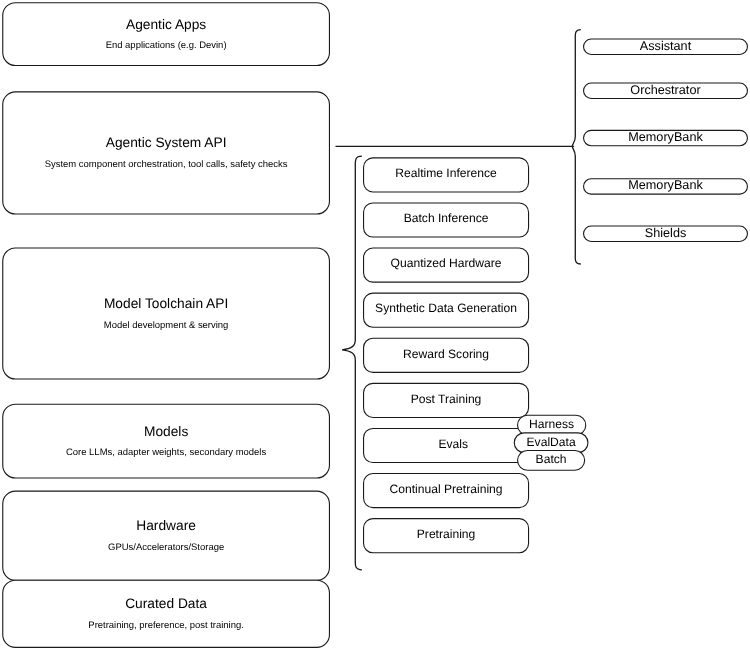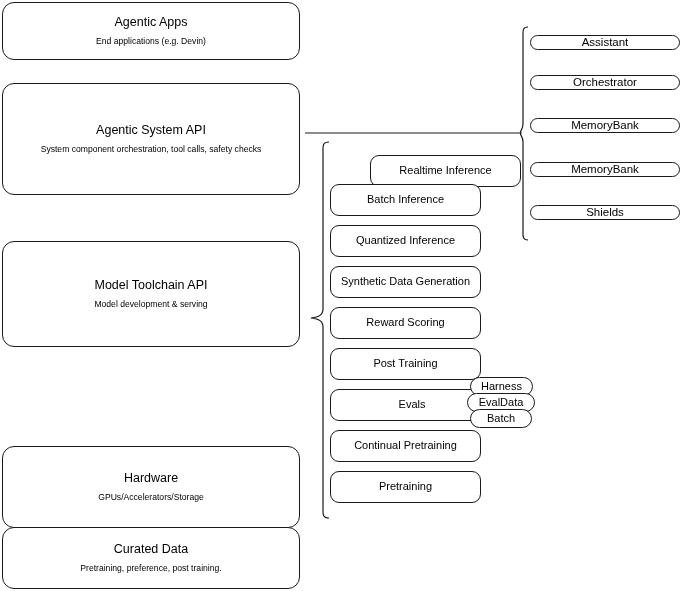--- a/index.html
+++ b/index.html
@@ -77,44 +77,48 @@
   <div class="node layer" style="top:2px;height:58px;">
     <div class="title">Agentic Apps</div>
     <div class="sub">End applications (e.g. Devin)</div>
   </div>
 
   <div class="node layer" style="top:83px;height:112px;">
     <div class="title">Agentic System API</div>
     <div class="sub">System component orchestration, tool calls, safety checks</div>
   </div>
 
-  <div class="node layer" style="top:225px;height:106px;margin-top:16px;">
+  <div class="node layer" style="top:225px;height:120px;">
     <div class="title">Model Toolchain API</div>
     <div class="sub">Model development &amp; serving</div>
   </div>
 
+  <div class="node layer" style="top:367px;height:68px;">
+    <div class="title">Models</div>
+    <div class="sub">Core LLMs, adapter weights, secondary models</div>
+  </div>
 
   <div class="node layer" style="top:446px;height:82px;">
     <div class="title">Hardware</div>
     <div class="sub">GPUs/Accelerators/Storage</div>
   </div>
 
   <div class="node layer" style="top:527px;height:62px;">
     <div class="title">Curated Data</div>
     <div class="sub">Pretraining, preference, post training.</div>
   </div>
 
-  <div class="node cap" style="top:155px;margin-left:40px;">
+  <div class="node cap" style="top:143px;">
     <span>Realtime Inference</span>
   </div>
   <div class="node cap" style="top:184px;">
     <span>Batch Inference</span>
   </div>
   <div class="node cap" style="top:225px;">
-    <span>Quantized Inference</span>
+    <span>Quantized Hardware</span>
   </div>
   <div class="node cap" style="top:266px;">
     <span>Synthetic Data Generation</span>
   </div>
   <div class="node cap" style="top:307px;">
     <span>Reward Scoring</span>
   </div>
   <div class="node cap" style="top:348px;">
     <span>Post Training</span>
   </div>

